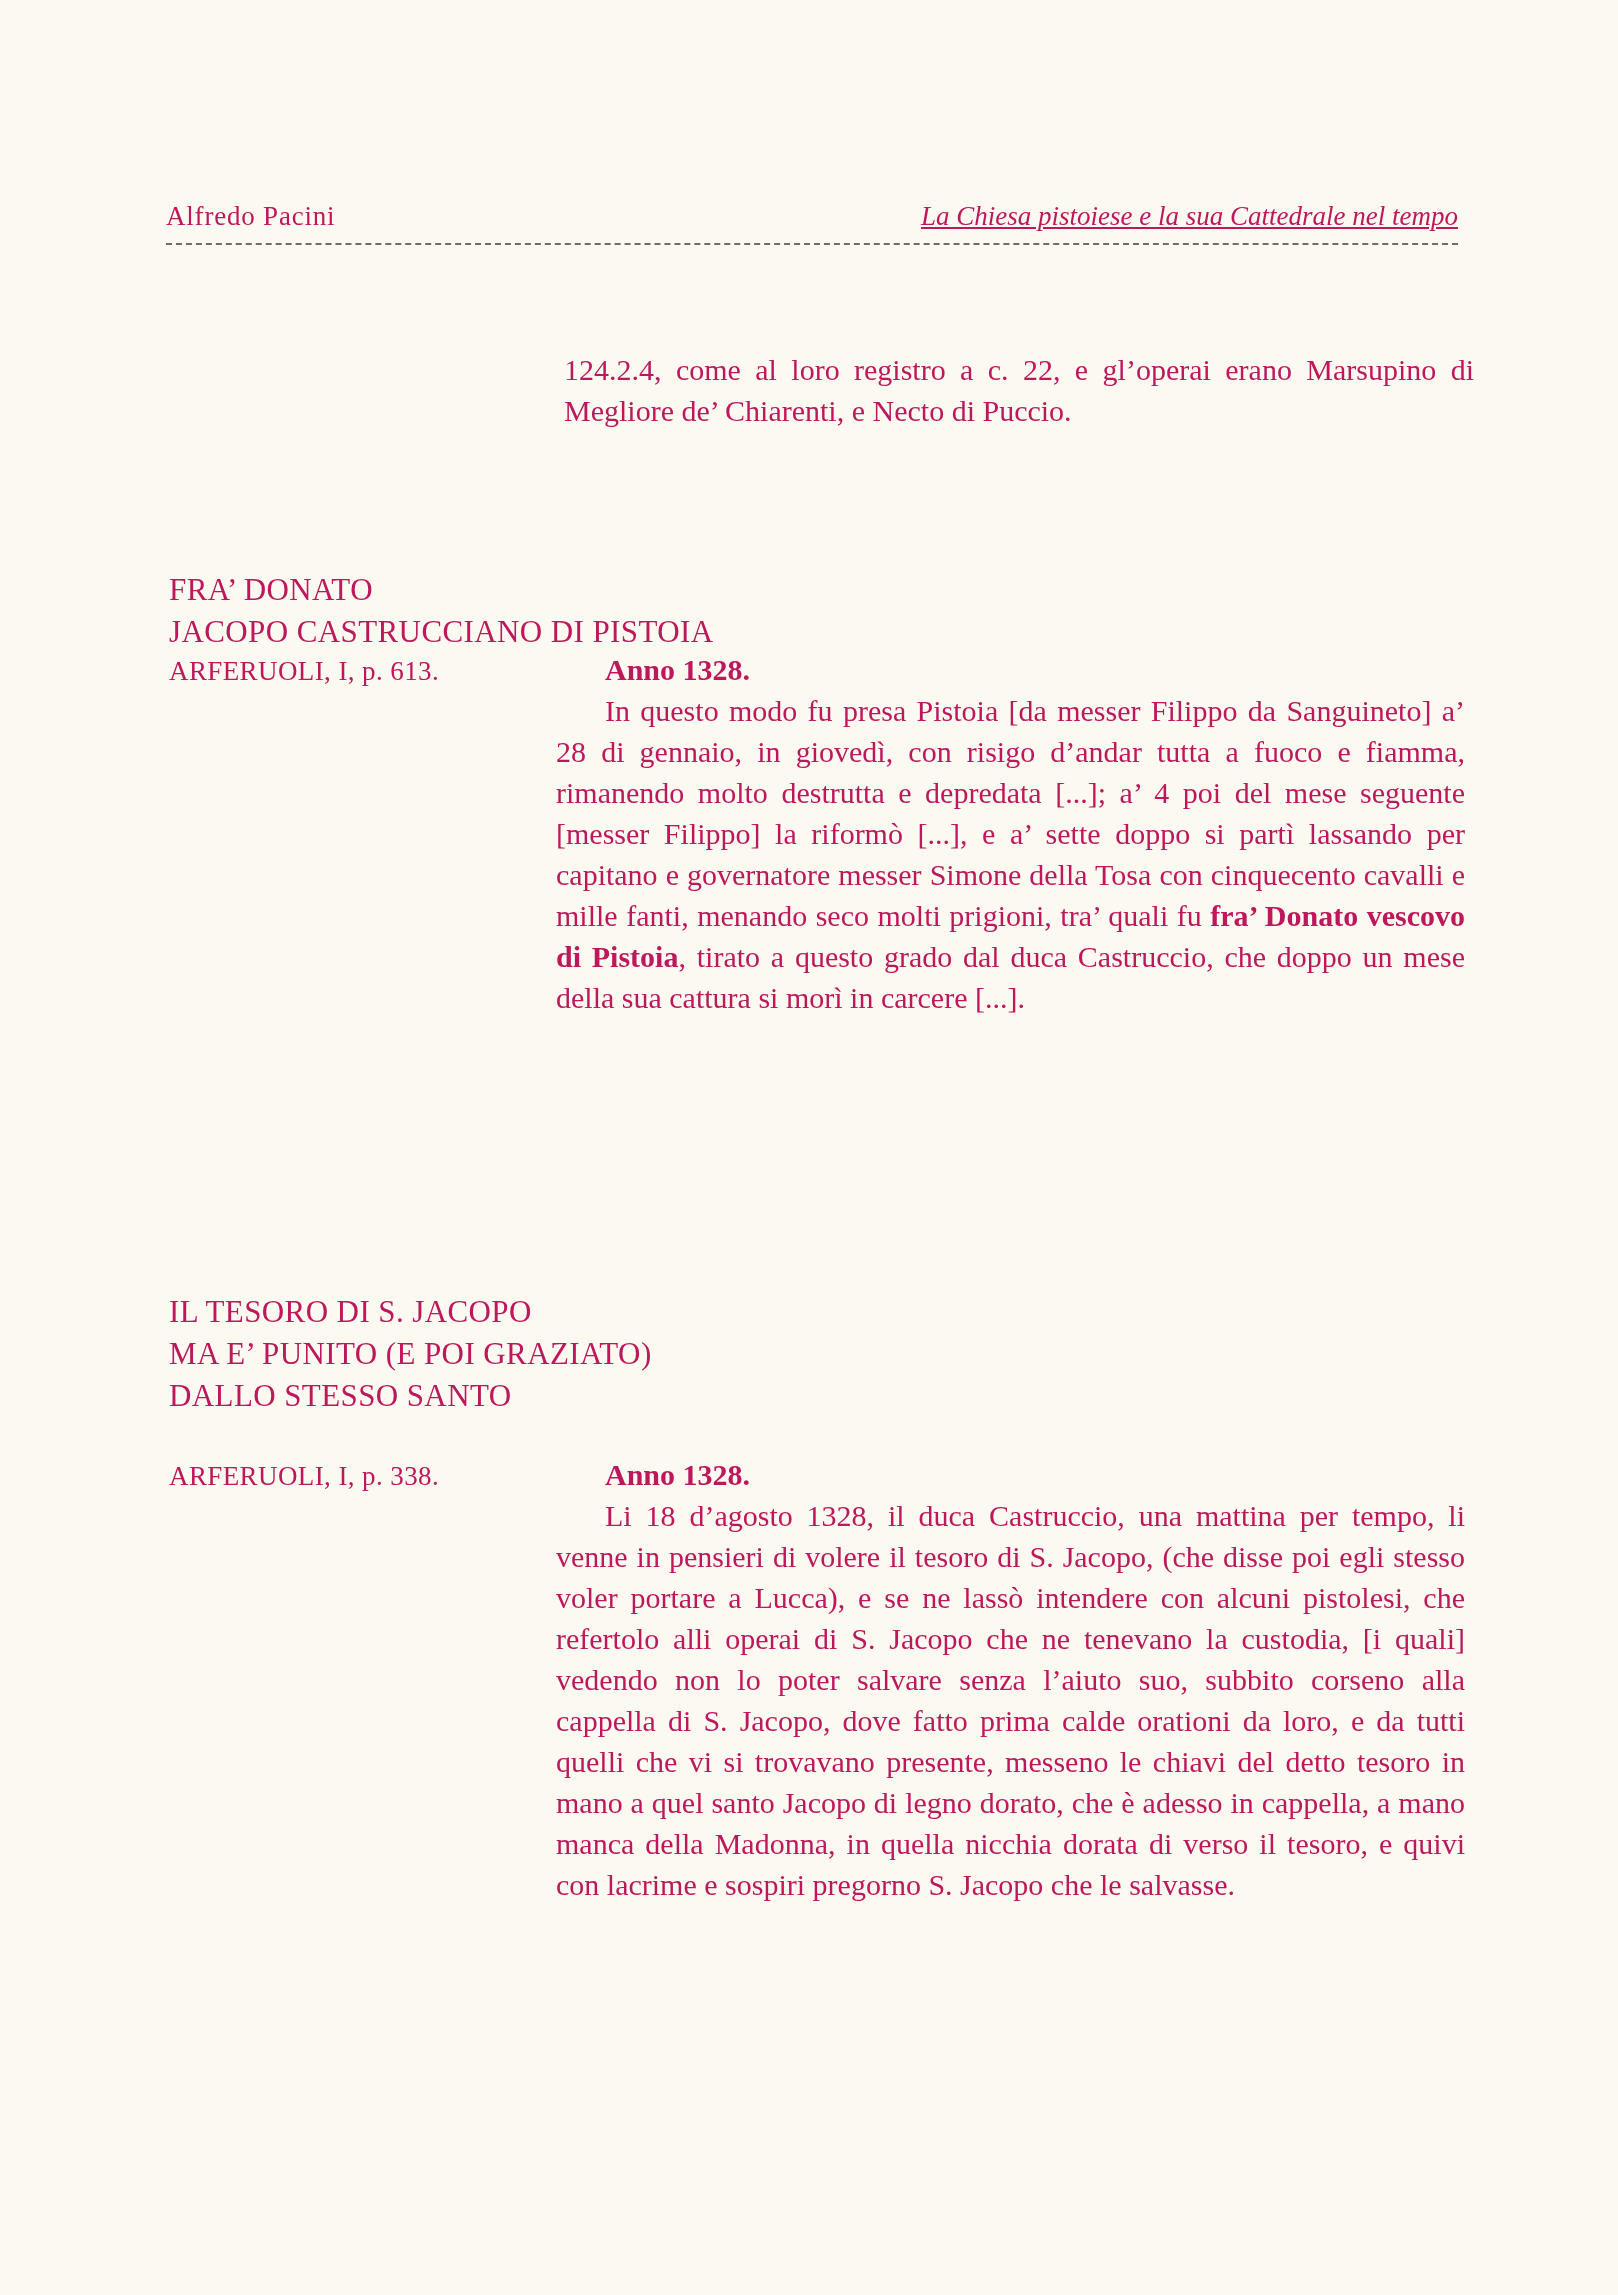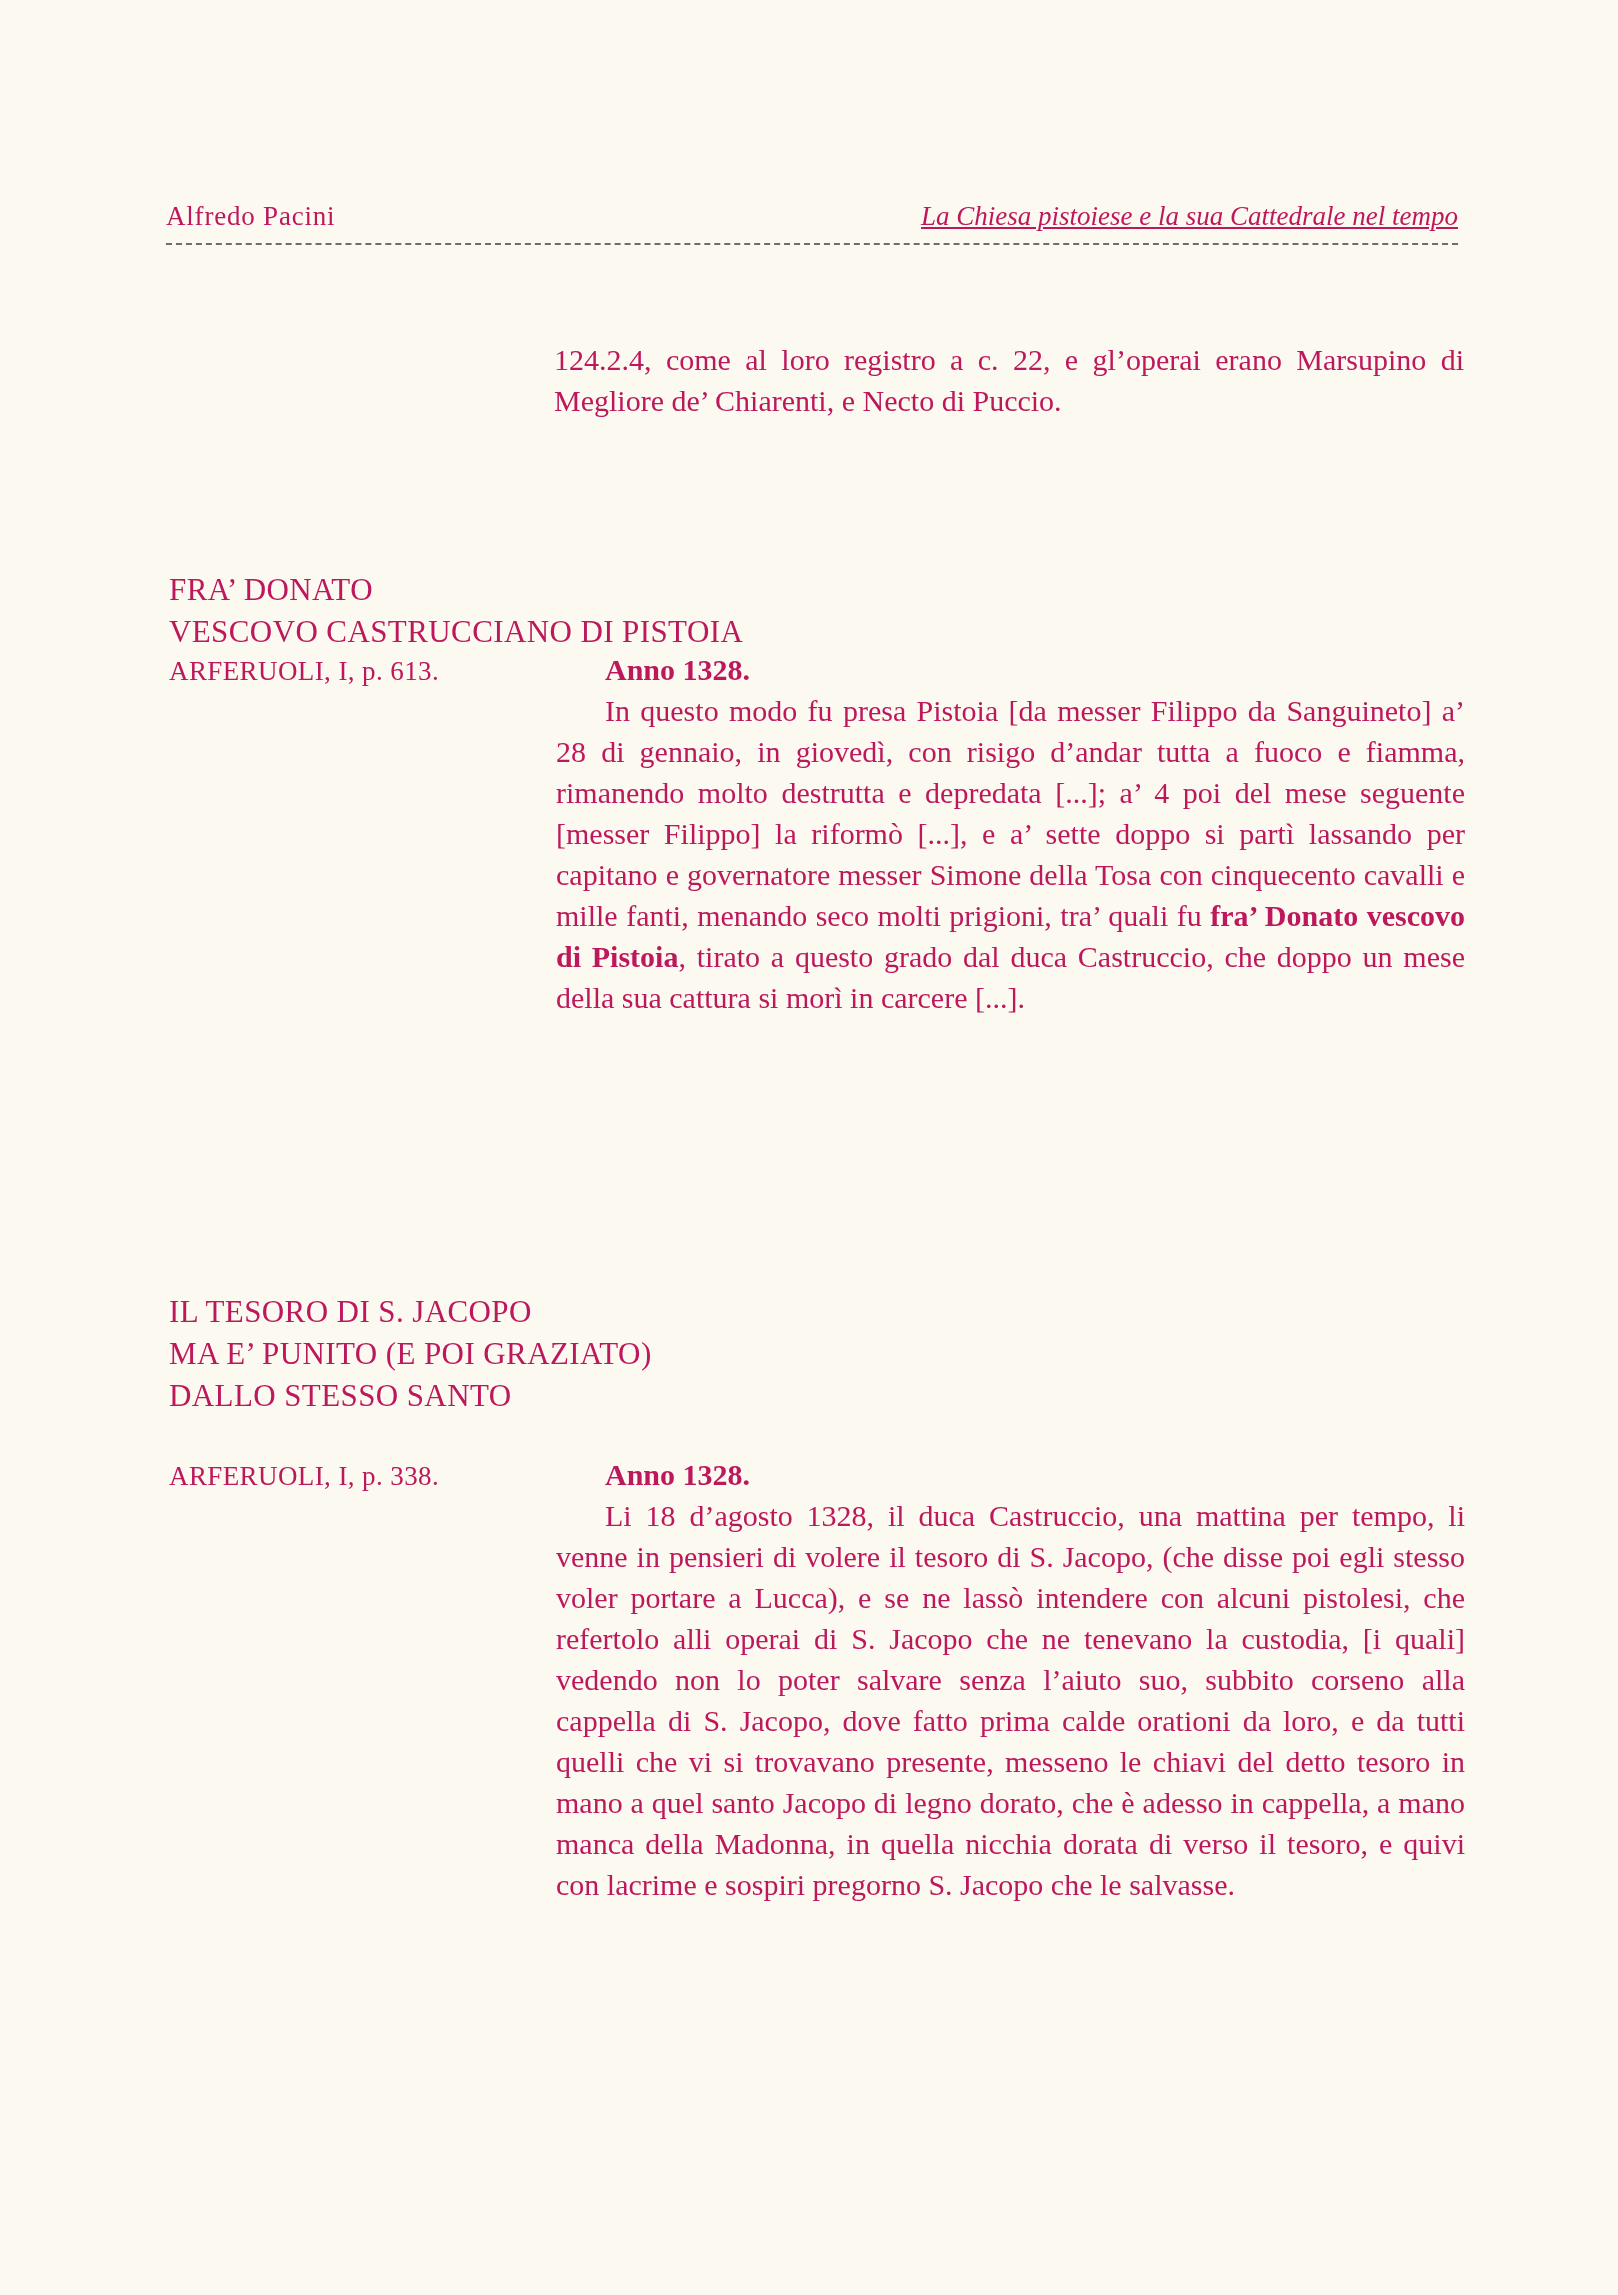--- a/index.html
+++ b/index.html
@@ -36,21 +36,21 @@
   .running-header .title {
     font-style: italic;
     text-decoration: underline;
   }
   
   .intro-paragraph {
     position: absolute;
     top: 339px;
     left: 554px;
     width: 910px;
-    margin: 0;
+    margin: 10px;
     font-size: 30px;
     line-height: 41px;
     text-align: justify;
   }
   .section-heading {
     position: absolute;
     left: 169px;
     font-size: 31px;
     line-height: 42px;
     font-weight: normal;
@@ -102,21 +102,21 @@
 
   <div class="running-header">
     <span class="author">Alfredo Pacini</span>
     <span class="title">La Chiesa pistoiese e la sua Cattedrale nel tempo</span>
   </div>
 
   <p class="intro-paragraph">124.2.4, come al loro registro a c. 22, e gl’operai erano Marsupino di Megliore de’ Chiarenti, e Necto di Puccio.</p>
 
   <div class="section-heading heading-1">
     <div>FRA’ DONATO</div>
-    <div>VESCOVO CASTRUCCIANO DI PISTOIA</div>
+    <div>JACOPO CASTRUCCIANO DI PISTOIA</div>
   </div>
 
   <div class="source-citation source-1">ARFERUOLI, I, p. 613.</div>
 
   <div class="section-body body-1">
     <p class="anno-heading">Anno 1328.</p>
     <p class="para"><span>In questo modo fu presa Pistoia [da messer Filippo da Sanguineto] a’ 28 di gennaio, in giovedì, con risigo d’andar tutta a fuoco e fiamma, rimanendo molto destrutta e depredata [...]; a’ 4 poi del mese seguente [messer Filippo] la riformò [...], e a’ sette doppo si partì lassando per capitano e governatore messer Simone della Tosa con cinquecento cavalli e mille fanti, menando seco molti prigioni, tra’ quali fu </span><b>fra’ Donato vescovo di Pistoia</b><span>, tirato a questo grado dal duca Castruccio, che doppo un mese della sua cattura si morì in carcere [...].</span></p>
   </div>
 
   <div class="section-heading heading-2">

